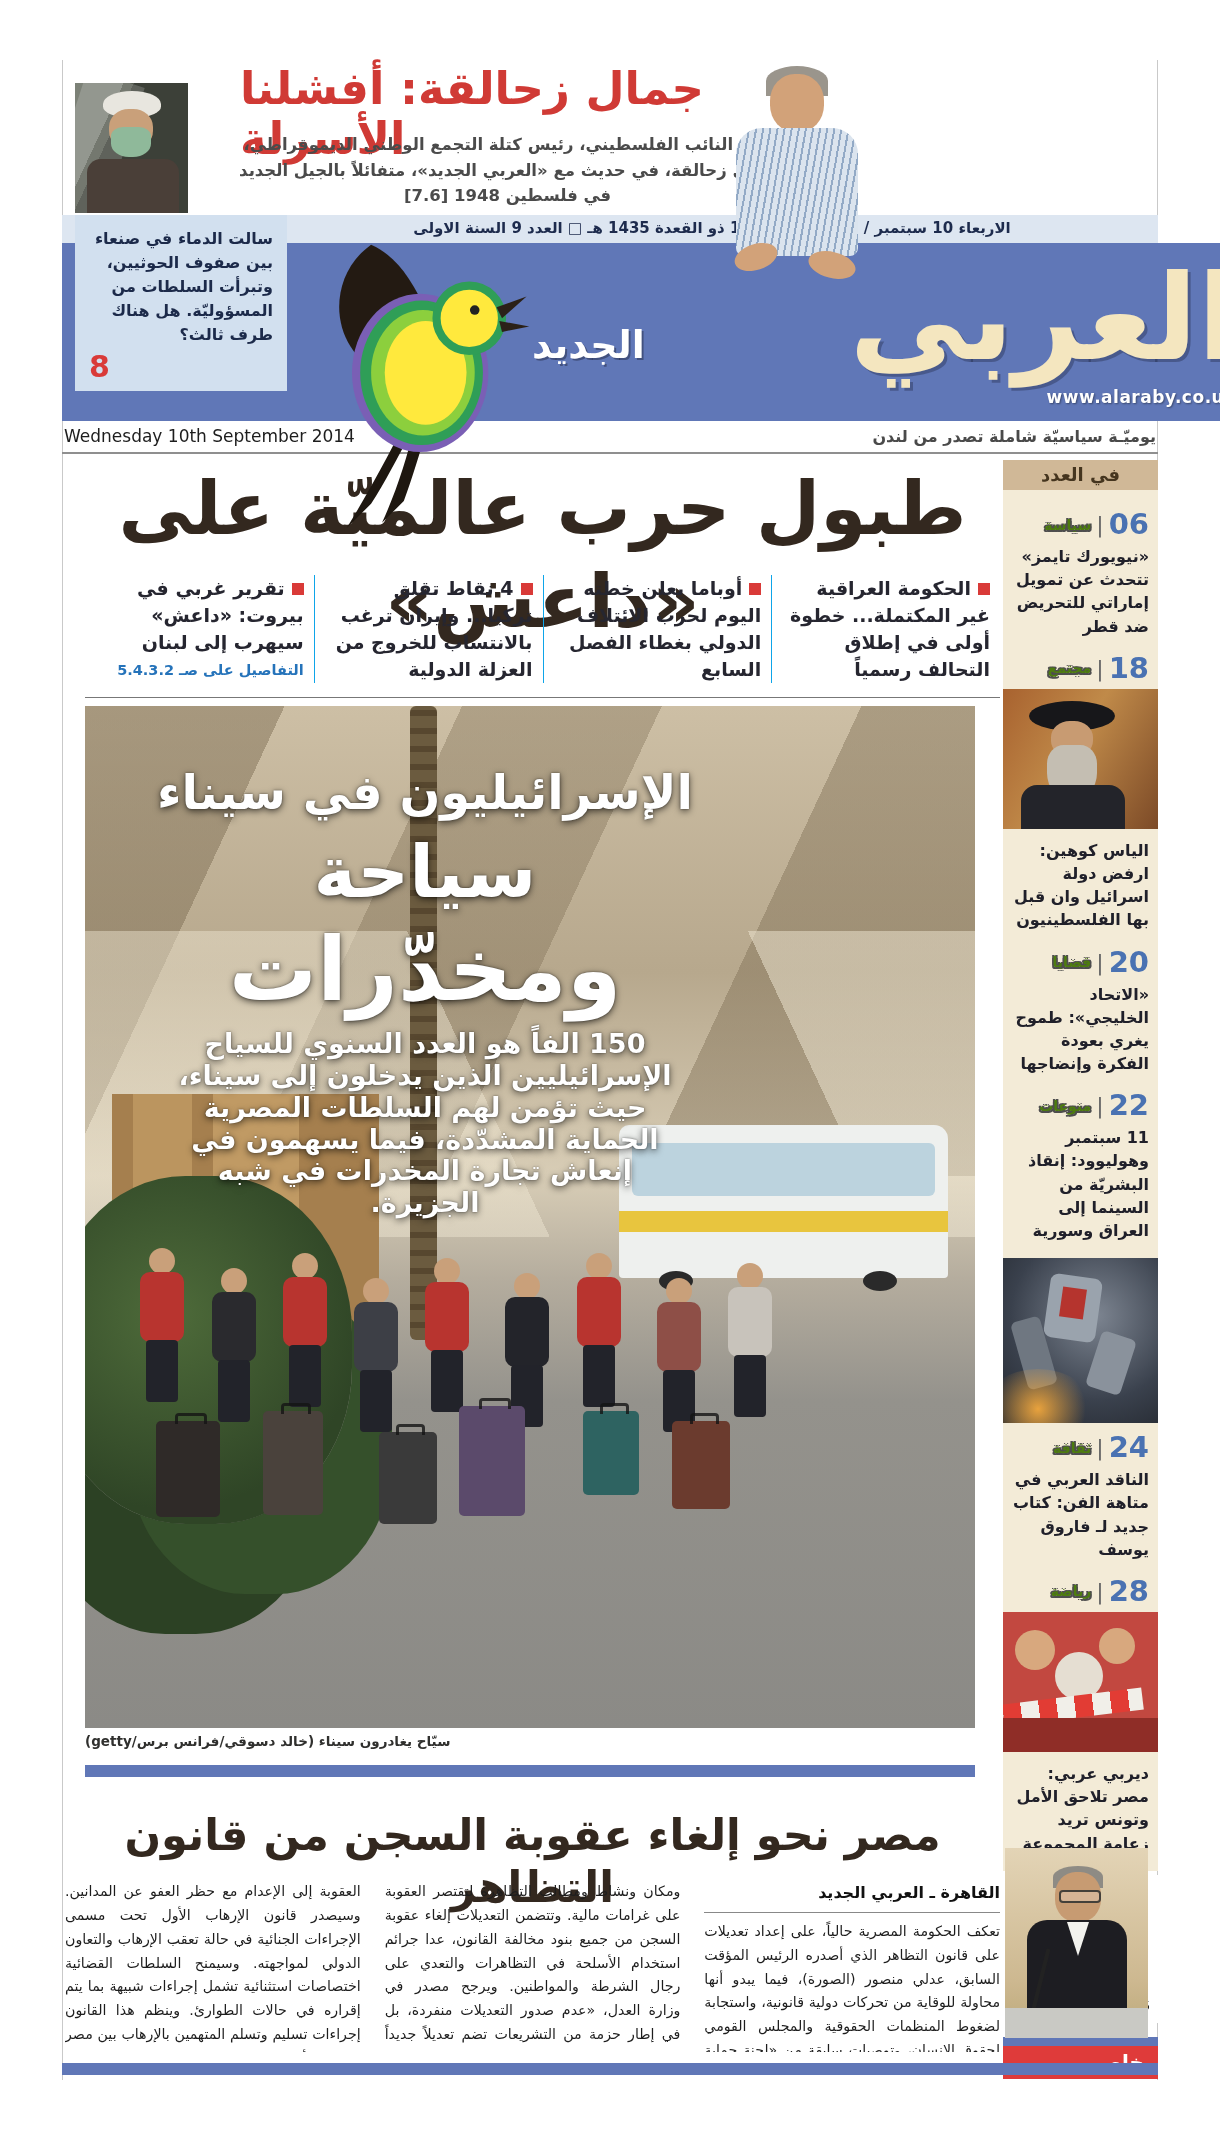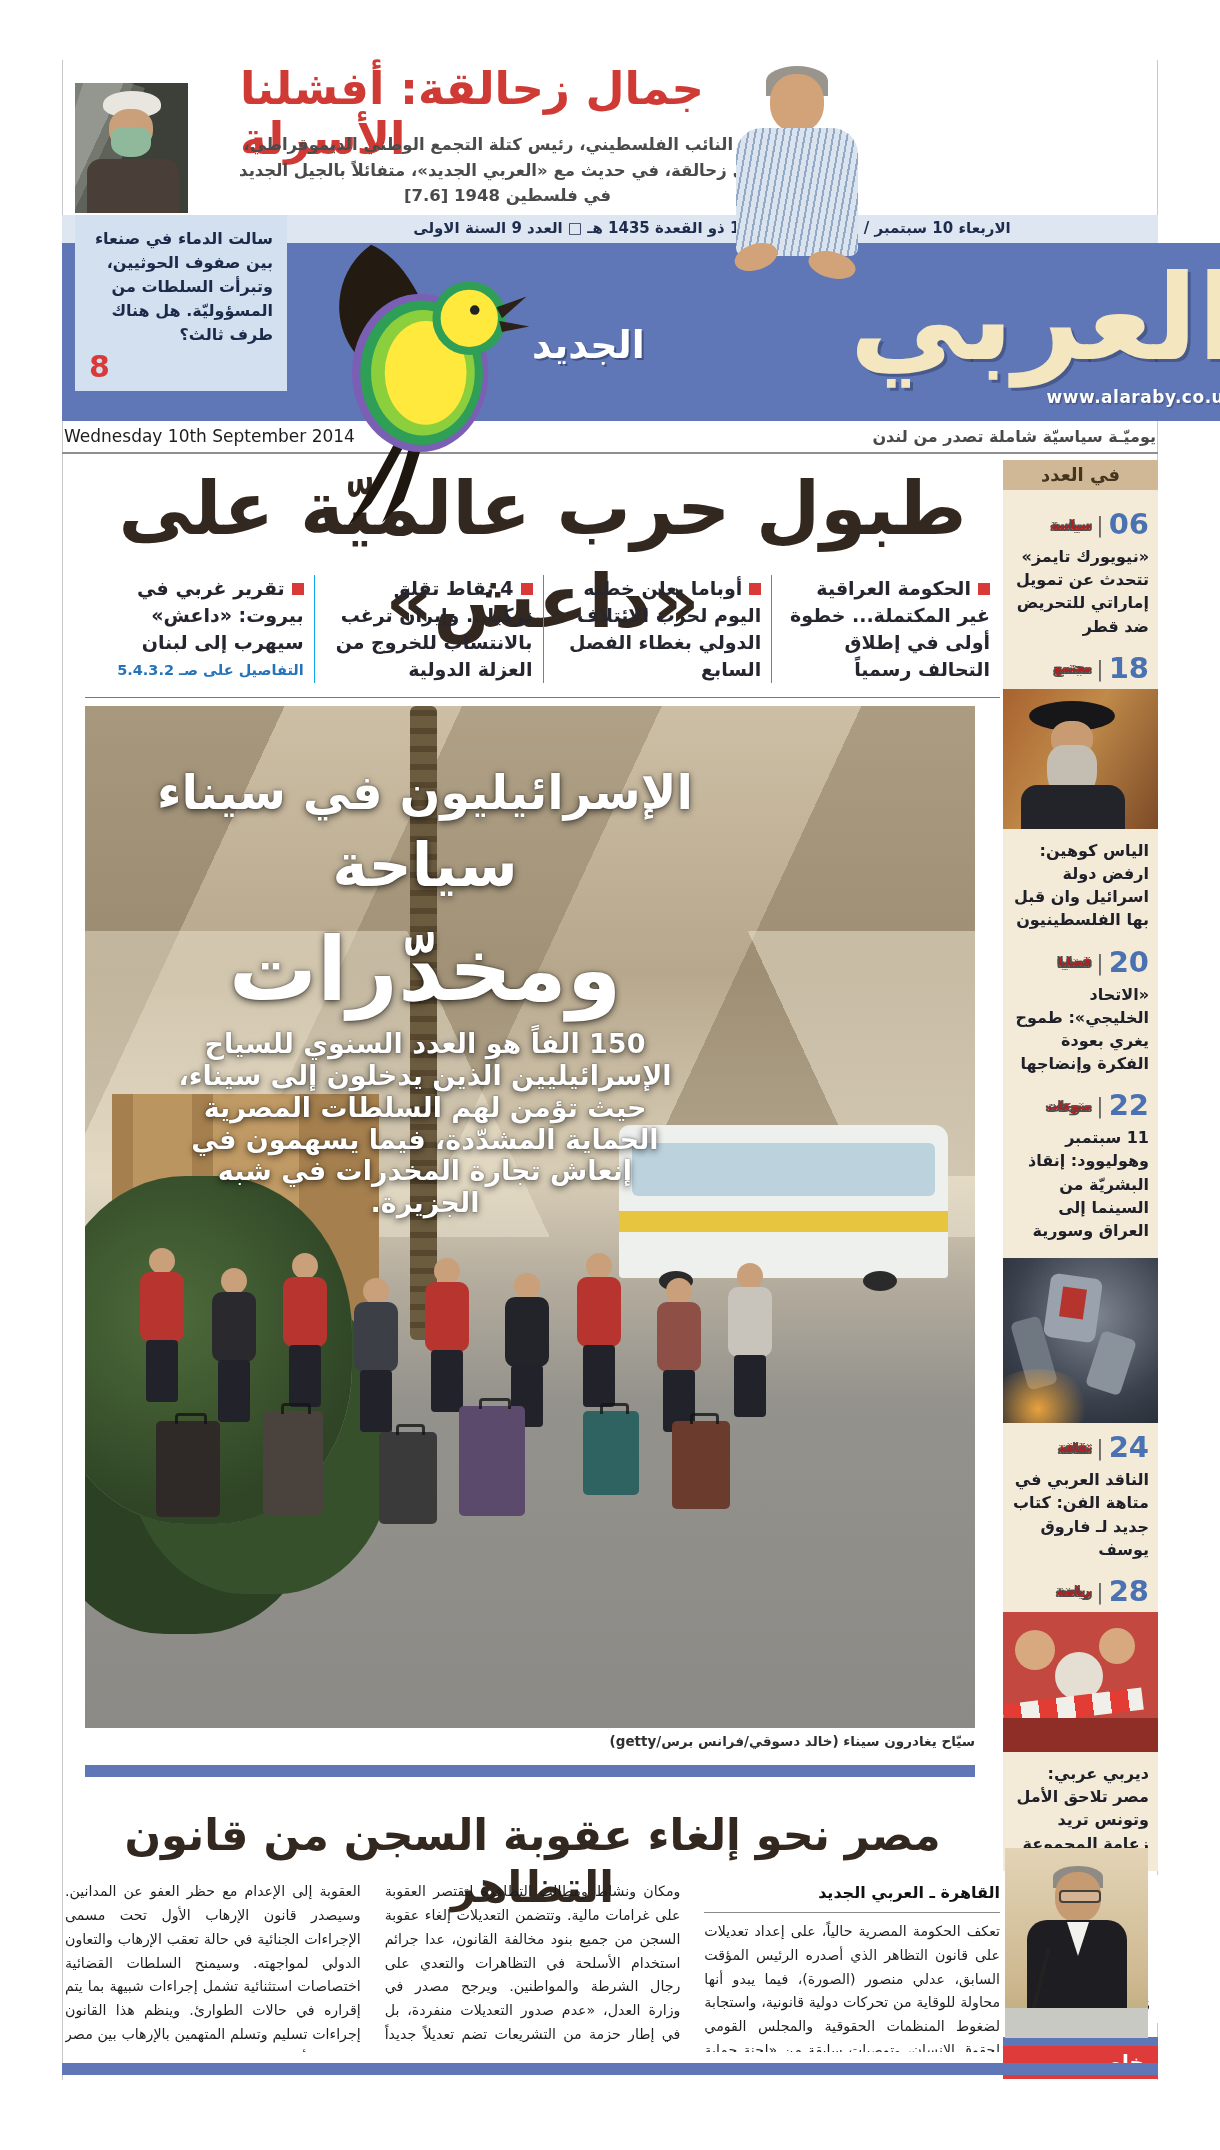--- a/index.html
+++ b/index.html
@@ -74,36 +74,36 @@
   .bus .stripe{position:absolute;left:0;top:56%;width:100%;height:14%;background:#e8c53e;}
   .bus .wheel{position:absolute;bottom:-8%;width:34px;height:20px;border-radius:50%;background:#2a2a2a;}
   .person{position:absolute;width:48px;height:160px;}
   .person .head{position:absolute;left:11px;top:0;width:26px;height:26px;border-radius:50%;background:#c9a07a;}
   .person .body{position:absolute;left:2px;top:24px;width:44px;height:70px;border-radius:10px;}
   .person .legs{position:absolute;left:8px;top:92px;width:32px;height:62px;background:#22232a;border-radius:4px;}
   .case{position:absolute;border-radius:5px;}
   .case:before{content:"";position:absolute;left:30%;top:-8px;width:40%;height:8px;border:3px solid rgba(20,20,20,.8);border-bottom:none;border-radius:4px 4px 0 0;}
   .ov{position:absolute;direction:rtl;color:#fff;text-shadow:0 2px 7px rgba(0,0,0,.65),0 0 2px rgba(0,0,0,.5);}
   .ov-kicker{left:60px;top:58px;width:560px;text-align:center;font-size:48px;font-weight:bold;}
-  .ov-t1{left:60px;top:124px;width:560px;text-align:center;font-size:60px;font-weight:bold;}
+  .ov-t1{left:60px;top:124px;width:560px;text-align:center;font-size:72px;font-weight:bold;}
   .ov-t2{left:60px;top:212px;width:560px;text-align:center;font-size:88px;font-weight:bold;}
   .ov-body{left:90px;top:322px;width:500px;text-align:center;font-size:27px;font-weight:bold;line-height:1.18;}
   .ov-page{left:90px;top:540px;width:440px;text-align:left;font-size:40px;font-weight:bold;color:#7db4dc;}
-  .caption{position:absolute;left:85px;top:1733px;width:890px;direction:rtl;text-align:right;
+  .caption{position:absolute;left:85px;top:1733px;width:890px;direction:rtl;text-align:left;
     color:#30302e;font-size:13.5px;font-weight:bold;}
   .bluebar-main{position:absolute;left:85px;top:1765px;width:890px;height:12px;background:#6077b7;}
   
   .sidebar{position:absolute;left:1003px;top:460px;width:155px;}
   .sb-head{height:30px;line-height:30px;background:#d0b897;color:#45351f;font-size:18px;font-weight:bold;
     text-align:center;direction:rtl;}
   .sb-body{background:#f3ebd7;padding:16px 9px 10px;direction:rtl;}
   .si-head{display:flex;align-items:center;gap:5px;direction:rtl;margin:4px 0 6px;}
   .si-num{color:#4a72b2;font-size:29px;font-weight:bold;line-height:1;}
   .si-sep{color:#666;font-size:22px;}
-  .si-sec{color:#b91c1c;font-size:12px;font-weight:bold;
+  .si-sec{color:#4d7c0f;font-size:14px;font-weight:bold;
     text-shadow:-1.5px -1.5px 0 #4e4e4e,1.5px -1.5px 0 #4e4e4e,-1.5px 1.5px 0 #4e4e4e,1.5px 1.5px 0 #4e4e4e;}
   .si-text{color:#20202a;font-size:16px;font-weight:bold;line-height:1.45;text-align:right;margin:0 0 16px;}
   .sp{height:140px;margin:2px -9px 10px;position:relative;overflow:hidden;}
   .sp-society{background:linear-gradient(120deg,#a8622f,#c08a49 45%,#7c4a27);}
   .sp-society .hat{position:absolute;left:26px;top:12px;width:86px;height:30px;border-radius:50%;background:#17171a;}
   .sp-society .face{position:absolute;left:48px;top:32px;width:42px;height:36px;border-radius:45%;background:#c89b72;}
   .sp-society .beard{position:absolute;left:44px;top:56px;width:50px;height:56px;border-radius:40% 40% 60% 60%;background:#c4beb2;}
   .sp-society .coat{position:absolute;left:18px;top:96px;width:104px;height:44px;border-radius:16px 16px 0 0;background:#23242a;}
   .sp-variety{height:165px;background:radial-gradient(circle at 60% 35%,#7d8591,#3a414d 60%,#23272e);}
   .sp-variety .m1{position:absolute;left:44px;top:18px;width:52px;height:64px;background:#9aa3ad;transform:rotate(8deg);border-radius:8px;}

